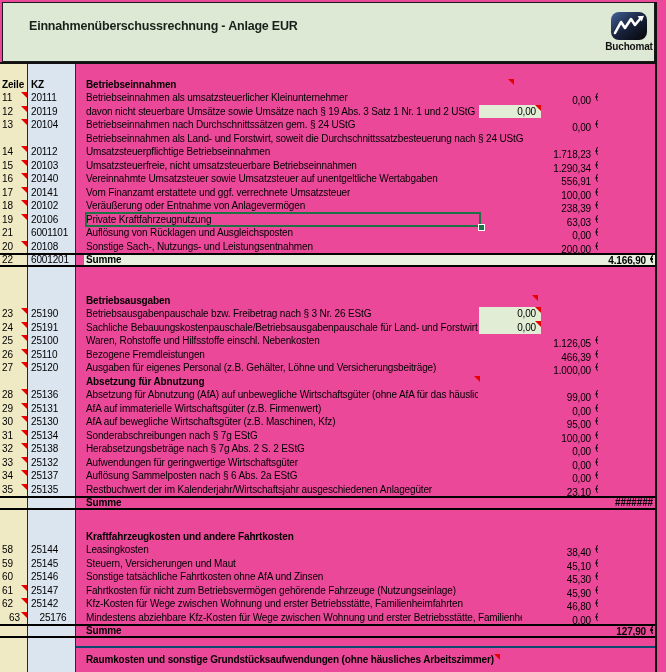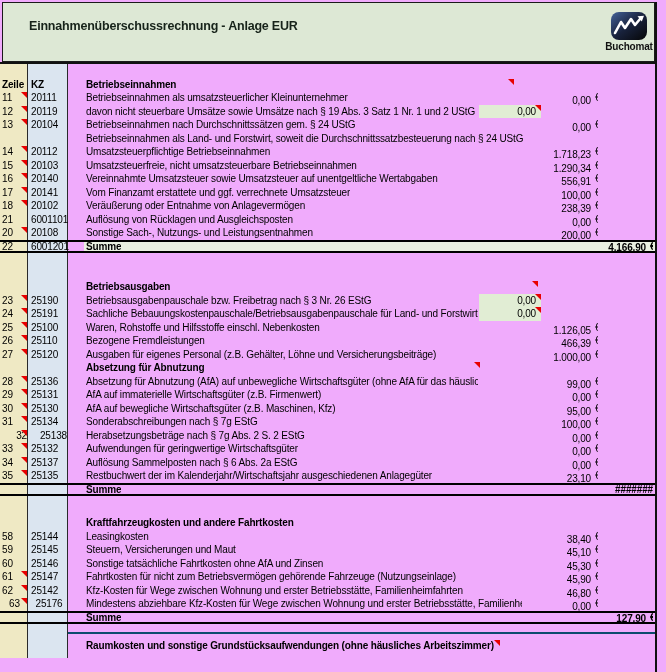--- a/index.html
+++ b/index.html
@@ -3,21 +3,21 @@
 <meta charset="utf-8">
 <style>
   :root{
     --banner:#dde8d5; --beige:#efe9c4; --blue:#dbe5f0;
     --gcell:#e1edd4; --sumbg:#e9f0e0; --selgreen:#1e7246;
     --mred:#e80000; --line:#2a2a2a;
   }
   html,body{margin:0;padding:0;}
   body{width:666px;height:672px;background:#fff;
        font-family:"Liberation Sans",sans-serif;color:#000;}
-  .sheet{position:absolute;left:0;top:0;width:666px;height:672px;overflow:hidden;background:#f0abfc;}
+  .sheet{position:absolute;left:0;top:0;width:666px;height:672px;overflow:hidden;background:#ec4899;}
 
   
   .banner{position:absolute;left:2px;top:2px;width:653px;height:60px;background:var(--banner);
           border:1px solid #1a1a1a;box-sizing:border-box;}
   .title{position:absolute;left:26px;top:16px;font-size:12.5px;font-weight:bold;color:#17231a;letter-spacing:-0.2px;}
   .link{position:absolute;left:26px;top:35px;font-size:10px;color:#17231a;text-decoration:underline;letter-spacing:-0.1px;cursor:pointer;}
   .logo{position:absolute;left:600px;top:8px;width:52px;text-align:center;}
   .logo svg{display:block;margin:0 auto;}
   .logo-text{font-size:10px;font-weight:bold;color:#111;margin-top:0px;letter-spacing:-0.2px;}
 
@@ -25,21 +25,21 @@
   .tborder{position:absolute;left:0;top:62px;width:657px;height:2px;background:#111;}
   .rborder{position:absolute;left:655px;top:2px;width:2px;height:670px;background:#111;}
   .table{position:absolute;left:0;top:64px;width:657px;}
 
   .row{position:relative;width:657px;box-sizing:border-box;font-size:10px;line-height:13.5px;letter-spacing:-0.15px;}
   .row.sum{border-top:2px solid #000;border-bottom:2px solid #000;line-height:9.5px;}
   .row.tb{border-top:2px solid #0c4a6e;line-height:13px;padding-top:5px;}
 
   .cz{position:absolute;left:0;top:0;bottom:0;width:28px;background:var(--beige);
       border-right:1px solid var(--line);box-sizing:border-box;padding-left:2px;}
-  .ck{position:absolute;left:28px;top:0;bottom:0;width:40px;background:var(--blue);
+  .ck{position:absolute;left:28px;top:0;bottom:0;width:48px;background:var(--blue);
       border-right:1px solid var(--line);box-sizing:border-box;padding-left:3px;}
   .row.tb .cz,.row.tb .ck{top:-5px;}
 
   .desc{position:absolute;left:86px;top:0;bottom:0;white-space:nowrap;overflow:hidden;max-width:565px;}
   .row.tb .desc{position:relative;left:0;margin-left:86px;}
   .b{font-weight:bold;}
 
   .val{position:absolute;right:59px;top:0;white-space:nowrap;}
   .sval{position:absolute;right:4px;top:0;white-space:nowrap;font-weight:bold;}
   .eu{display:inline-block;width:3px;overflow:hidden;white-space:nowrap;margin-left:4px;vertical-align:-1px;}
@@ -142,20 +142,28 @@
         <div class="desc">Vom Finanzamt erstattete und ggf. verrechnete Umsatzsteuer</div>
         <div class="val">100,00<span class="eu">€</span></div>
       </div>
       <div class="row item" style="height: 13.5px;">
         <div class="cz"><span>18</span><i class="mk mkz"></i></div>
         <div class="ck"><span>20102</span></div>
         <div class="desc">Veräußerung oder Entnahme von Anlagevermögen</div>
         <div class="val">238,39<span class="eu">€</span></div>
       </div>
       <div class="row item" style="height: 13.5px;">
+        <div class="cz"><span>19</span><i class="mk mkz"></i></div>
+        <div class="ck"><span>20106</span></div>
+        <div class="desc">Private Kraftfahrzeugnutzung</div>
+        <div class="val">63,03<span class="eu">€</span></div>
+        <div class="selbox"></div>
+        <div class="handle"></div>
+      </div>
+      <div class="row item" style="height: 13.5px;">
         <div class="cz"><span>21</span></div>
         <div class="ck"><span>6001101</span></div>
         <div class="desc">Auflösung von Rücklagen und Ausgleichsposten</div>
         <div class="val">0,00<span class="eu">€</span></div>
       </div>
       <div class="row item" style="height: 13.5px;">
         <div class="cz"><span>20</span><i class="mk mkz"></i></div>
         <div class="ck"><span>20108</span></div>
         <div class="desc">Sonstige Sach-, Nutzungs- und Leistungsentnahmen</div>
         <div class="val">200,00<span class="eu">€</span></div>
@@ -240,21 +248,21 @@
         <div class="ck"><span>25130</span></div>
         <div class="desc">AfA auf bewegliche Wirtschaftsgüter (z.B. Maschinen, Kfz)</div>
         <div class="val">95,00<span class="eu">€</span></div>
       </div>
       <div class="row item" style="height: 13.5px;">
         <div class="cz"><span>31</span><i class="mk mkz"></i></div>
         <div class="ck"><span>25134</span></div>
         <div class="desc">Sonderabschreibungen nach § 7g EStG</div>
         <div class="val">100,00<span class="eu">€</span></div>
       </div>
-      <div class="row item" style="height: 13.5px; text-align: right;">
+      <div class="row item" style="height: 13.5px;">
         <div class="cz"><span>32</span><i class="mk mkz"></i></div>
         <div class="ck"><span>25138</span></div>
         <div class="desc">Herabsetzungsbeträge nach § 7g Abs. 2 S. 2 EStG</div>
         <div class="val">0,00<span class="eu">€</span></div>
       </div>
       <div class="row item" style="height: 13.5px;">
         <div class="cz"><span>33</span><i class="mk mkz"></i></div>
         <div class="ck"><span>25132</span></div>
         <div class="desc">Aufwendungen für geringwertige Wirtschaftsgüter</div>
         <div class="val">0,00<span class="eu">€</span></div>

